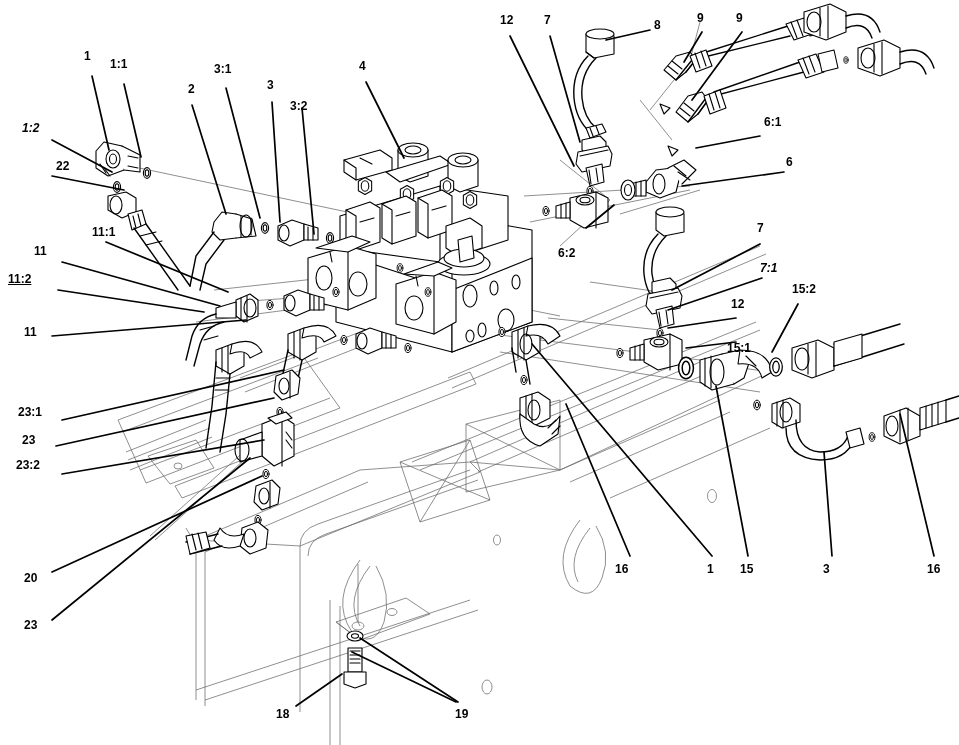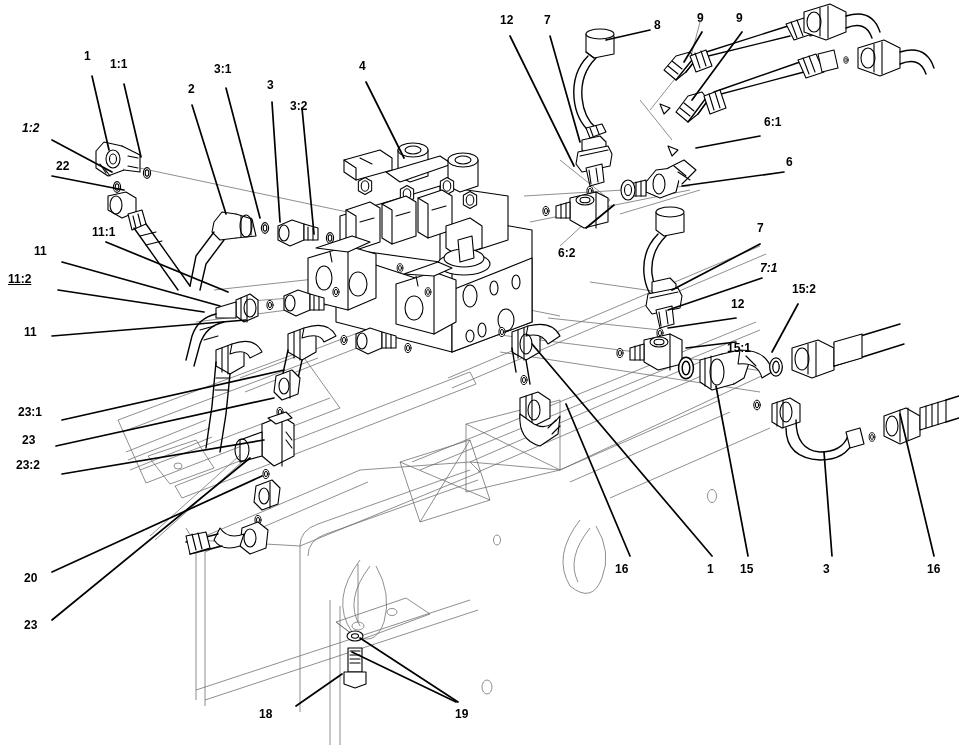--- a/index.html
+++ b/index.html
@@ -732,16 +732,16 @@
   <div class="lbl" style="left:16px; top:459px;">23:2</div>
   <div class="lbl" style="left:24px; top:572px;">20</div>
   <div class="lbl" style="left:24px; top:619px;">23</div>
 
   <div class="lbl" style="left:615px; top:563px;">16</div>
   <div class="lbl" style="left:707px; top:563px;">1</div>
   <div class="lbl" style="left:740px; top:563px;">15</div>
   <div class="lbl" style="left:823px; top:563px;">3</div>
   <div class="lbl" style="left:927px; top:563px;">16</div>
 
-  <div class="lbl" style="left:259px; top:708px;">18</div>
+  <div class="lbl" style="left:276px; top:708px;">18</div>
   <div class="lbl" style="left:455px; top:708px;">19</div>
 
 </div>
 
 </body></html>

